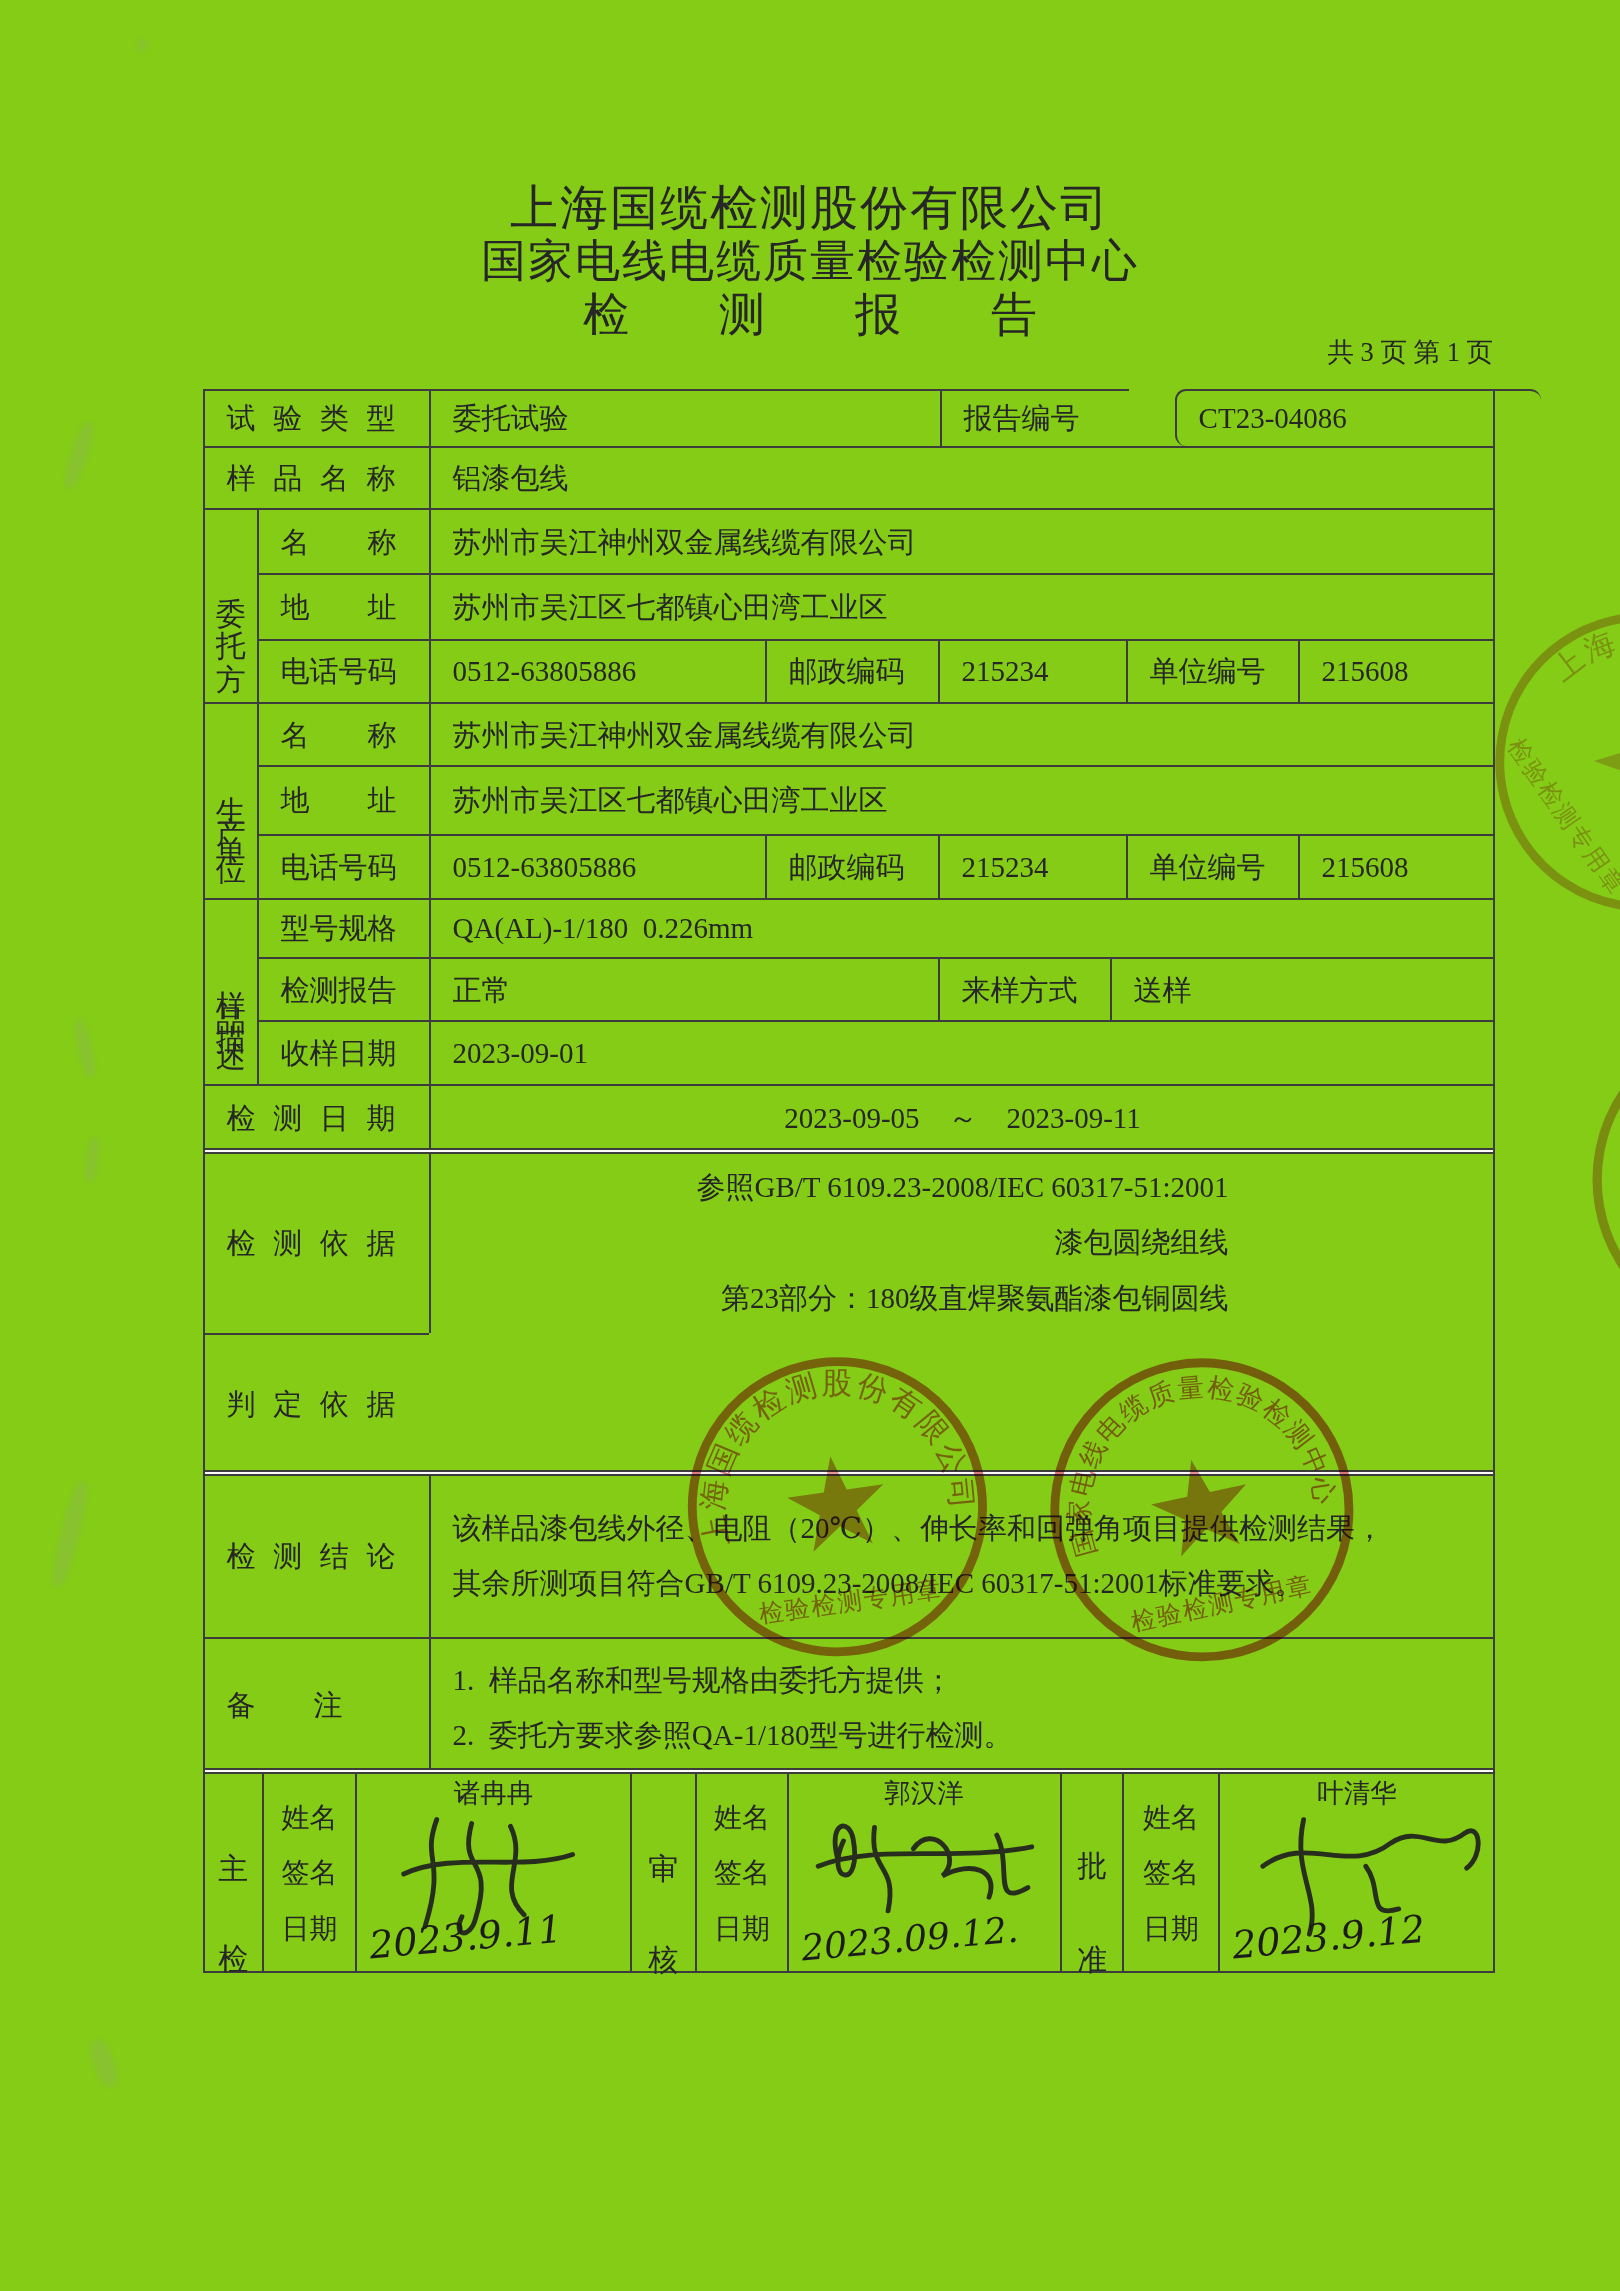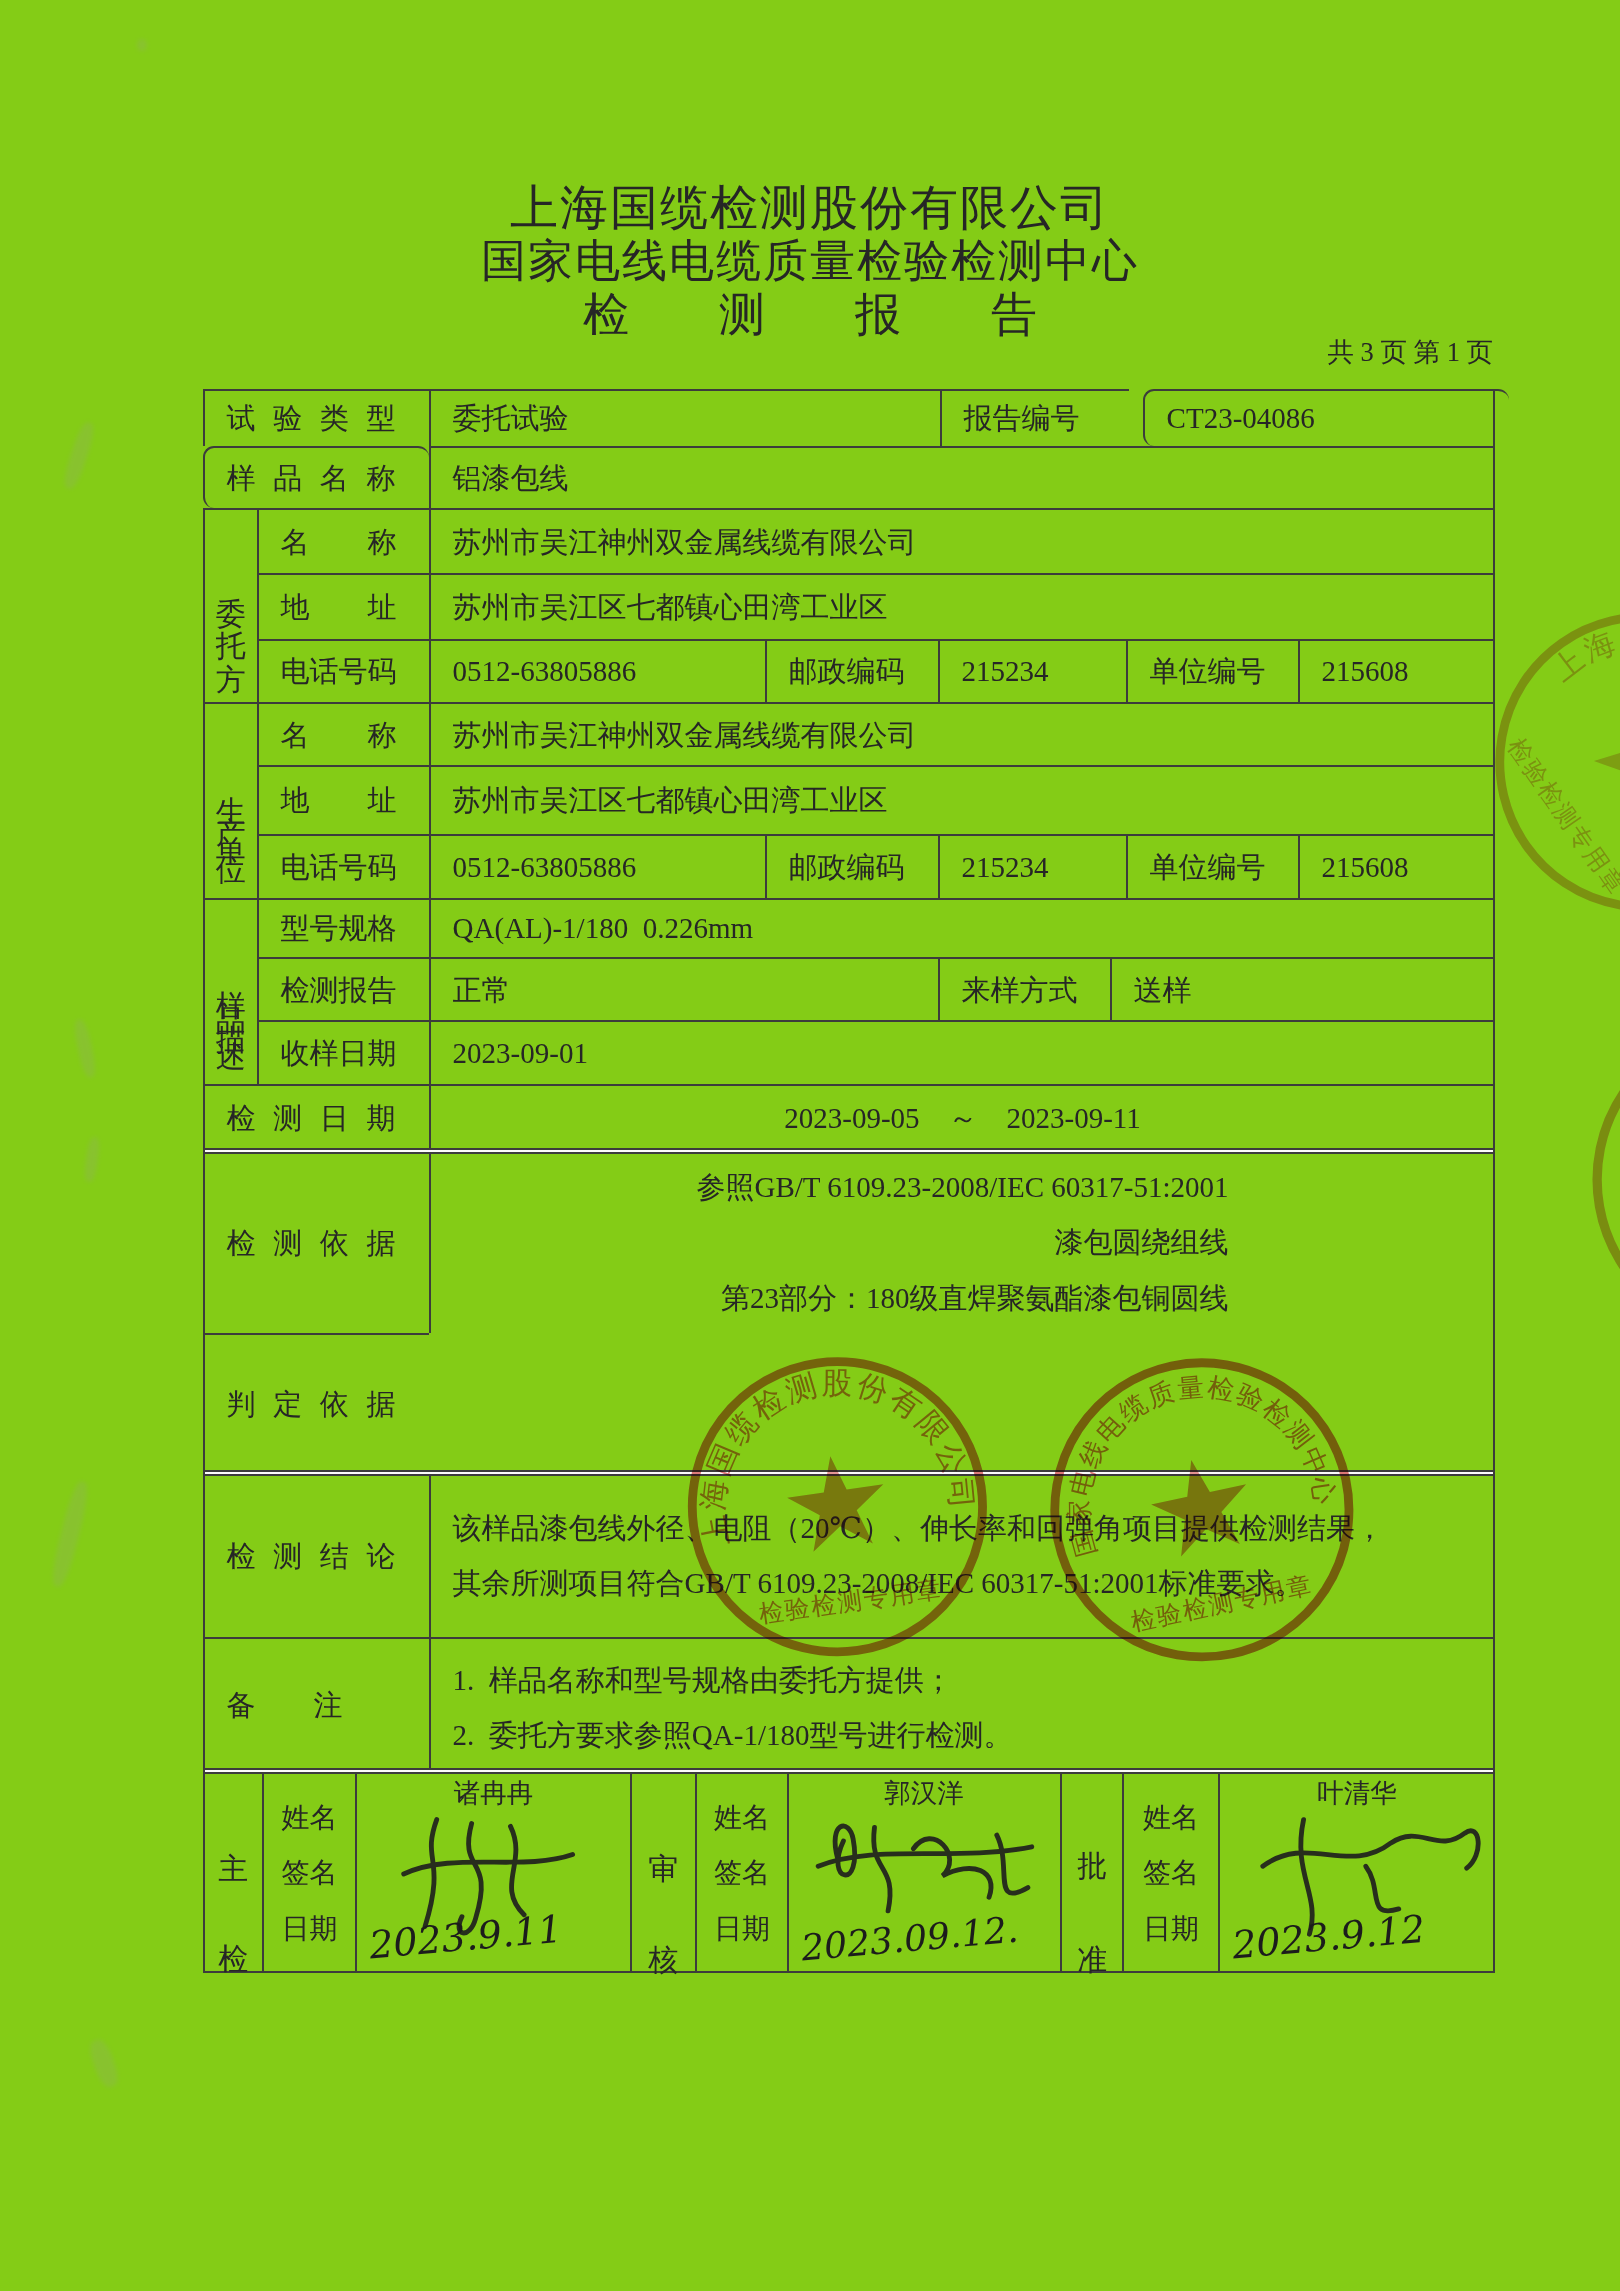--- a/index.html
+++ b/index.html
@@ -50,23 +50,23 @@
   <div class="abs h-company">上海国缆检测股份有限公司</div>
   <div class="abs h-center">国家电线电缆质量检验检测中心</div>
   <div class="abs h-report">检测报告</div>
   <div class="abs h-page">共 3 页 第 1 页</div>
 
   <div class="abs frame"></div>
 
   <div class="cell pad sp" style="left:203px;top:389px;width:226px;height:57px;">试验类型</div>
   <div class="cell pad" style="left:429px;top:389px;width:511px;height:57px;">委托试验</div>
   <div class="cell pad" style="left:940px;top:389px;width:189px;height:57px;">报告编号</div>
-  <div class="cell pad" style="left:1143px;top:389px;width:366px;height:57px;border-radius:11px;">CT23-04086</div>
-
-  <div class="cell pad sp" style="left:203px;top:446px;width:226px;height:62px;border-radius:11px;">样品名称</div>
+  <div class="cell pad" style="left:1175px;top:389px;width:366px;height:57px;border-radius:11px;">CT23-04086</div>
+
+  <div class="cell pad sp" style="left:203px;top:446px;width:226px;height:62px;">样品名称</div>
   <div class="cell pad" style="left:429px;top:446px;width:1065px;height:62px;">铝漆包线</div>
 
   <div class="cell vwrap" style="left:203px;top:508px;width:54px;height:194px;">
     <span class="vtext vs34">委托方</span>
   </div>
   <div class="cell pad" style="left:257px;top:508px;width:173px;height:66px;">名　　称</div>
   <div class="cell pad" style="left:429px;top:508px;width:1065px;height:66px;">苏州市吴江神州双金属线缆有限公司</div>
   <div class="cell pad" style="left:257px;top:573px;width:173px;height:66px;">地　　址</div>
   <div class="cell pad" style="left:429px;top:573px;width:1065px;height:66px;">苏州市吴江区七都镇心田湾工业区</div>
   <div class="cell pad" style="left:257px;top:639px;width:173px;height:63px;">电话号码</div>

